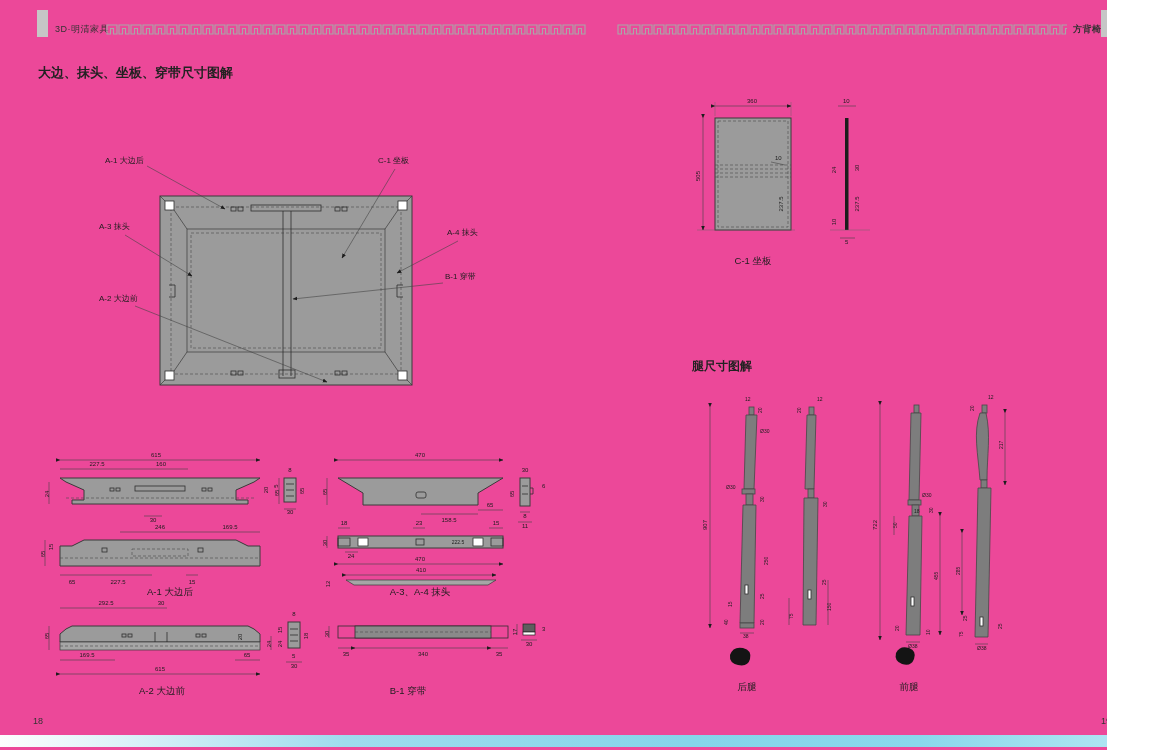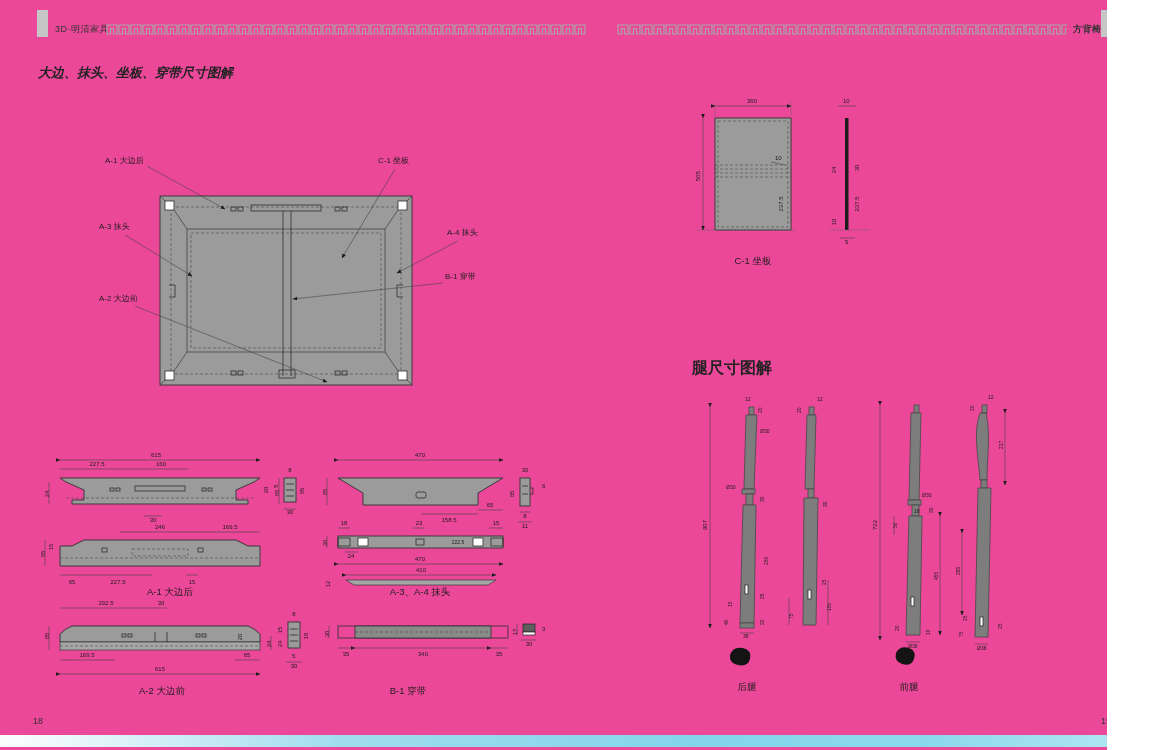--- a/index.html
+++ b/index.html
@@ -1,22 +1,22 @@
 <!DOCTYPE html>
 <html><head>
 <meta charset="utf-8">
 <style>
   html,body{margin:0;padding:0;background:#fff;}
   .page{position:relative;width:1107px;height:750px;background:#ec4899;overflow:hidden;
         font-family:"Liberation Sans","DejaVu Sans",sans-serif;color:#222;}
   .abs{position:absolute;}
   .tab{background:#c6c6c6;width:11px;height:27px;top:10px;}
   .hdr-txt{font-size:9px;letter-spacing:.5px;color:#333;top:23px;}
-  .page-title{font-size:13px;font-weight:bold;top:64px;left:38px;font-style:italic;}
-  .sec-title{font-size:16px;font-weight:bold;}
+  .page-title{font-size:13px;font-weight:bold;top:64px;left:38px;}
+  .sec-title{font-size:12px;font-weight:bold;}
   .pageno{font-size:9px;color:#333;top:716px;}
   .accent-bar{left:0;top:735px;width:1149px;height:12px;
     background:linear-gradient(90deg,#fdfefe 0%,#dff3f9 10%,#9fdcee 30%,#85d5ea 60%,#8ad8ec 80%,#b5e7f3 100%);}
   svg{overflow:visible;}
   svg text{font-family:"Liberation Sans","DejaVu Sans",sans-serif;fill:#1d1d1d;}
   .d{font-size:6px;}
   .d5{font-size:5px;}
   .lbl{font-size:8px;}
   .cap{font-size:9.5px;}
   .dim{stroke:#444;stroke-width:.6;fill:none;}

